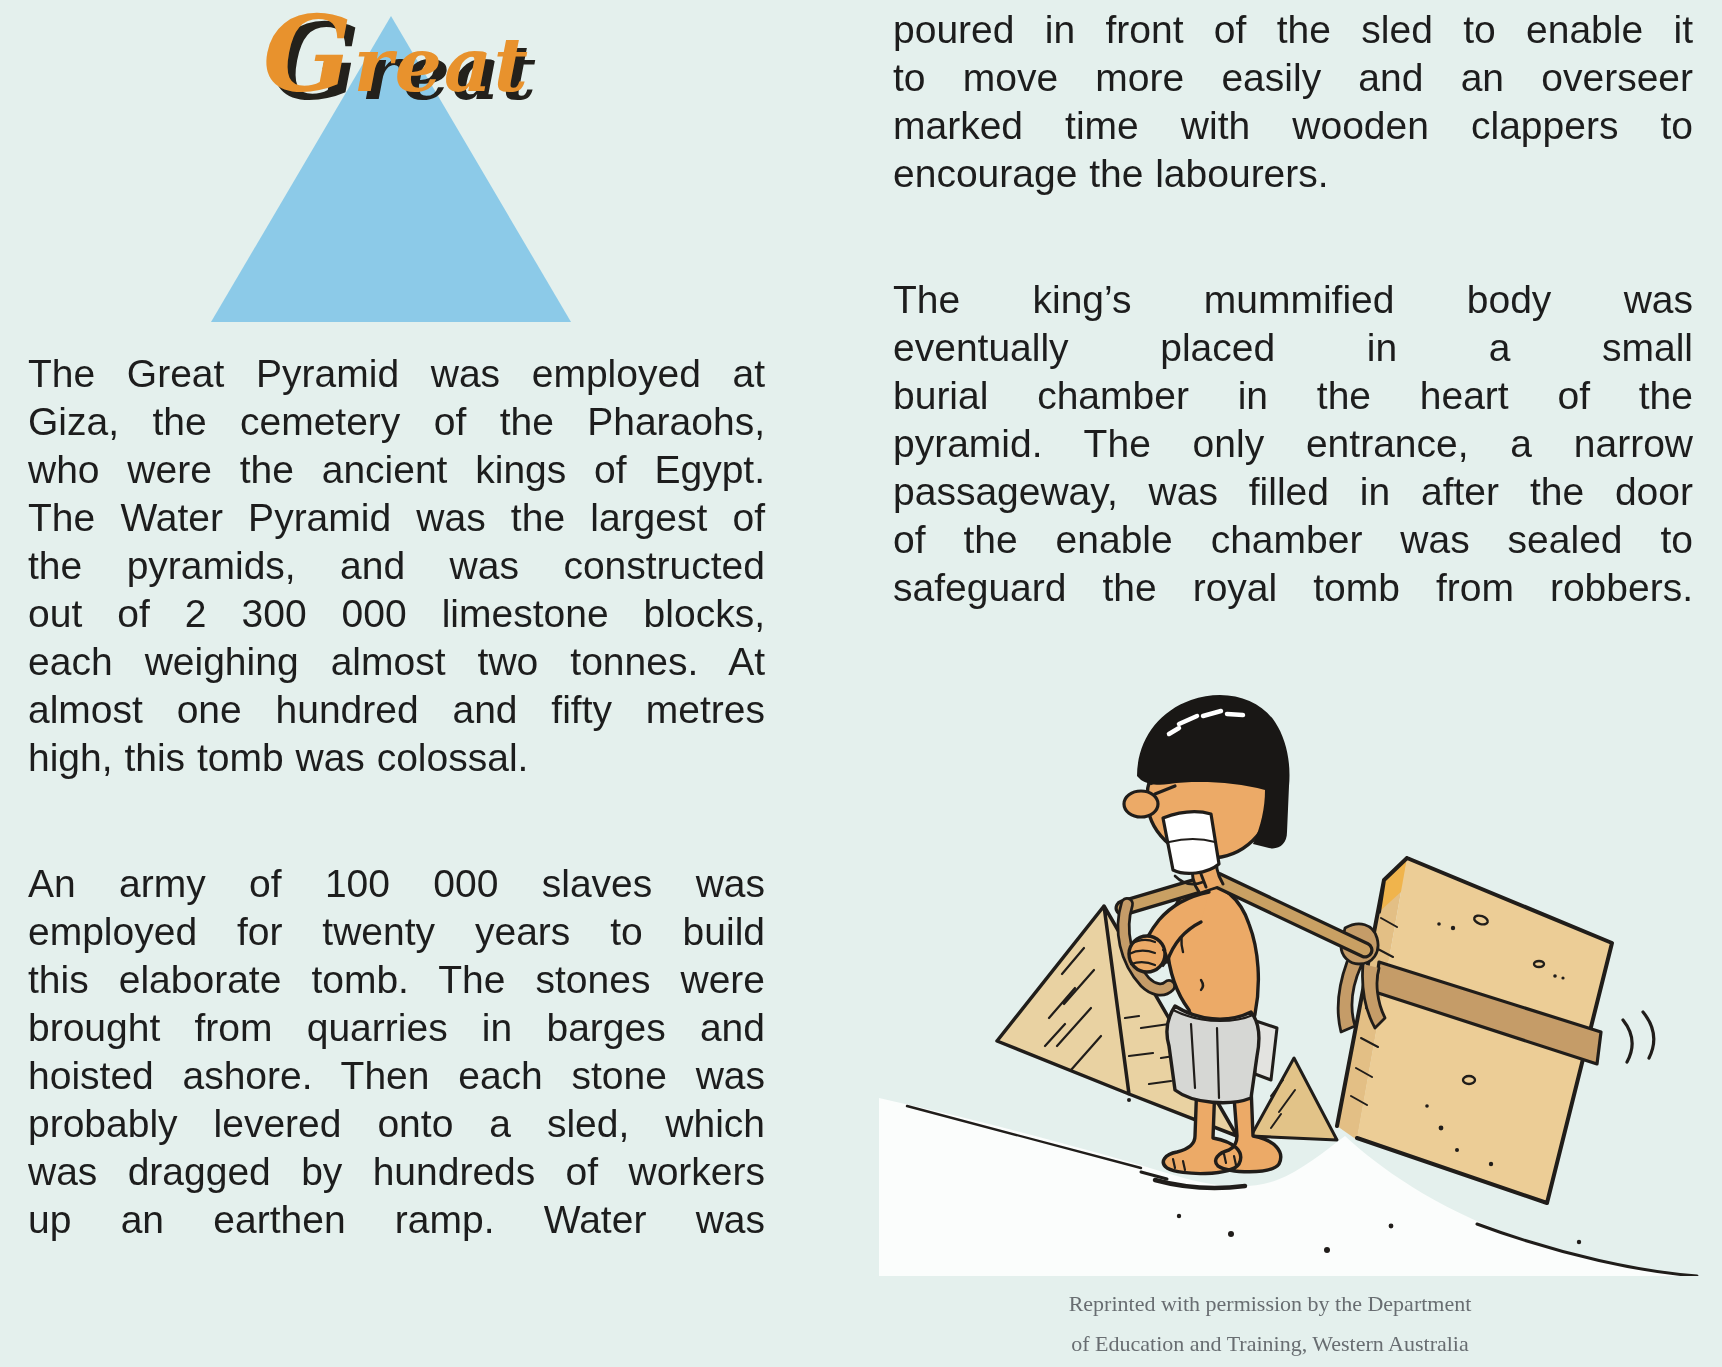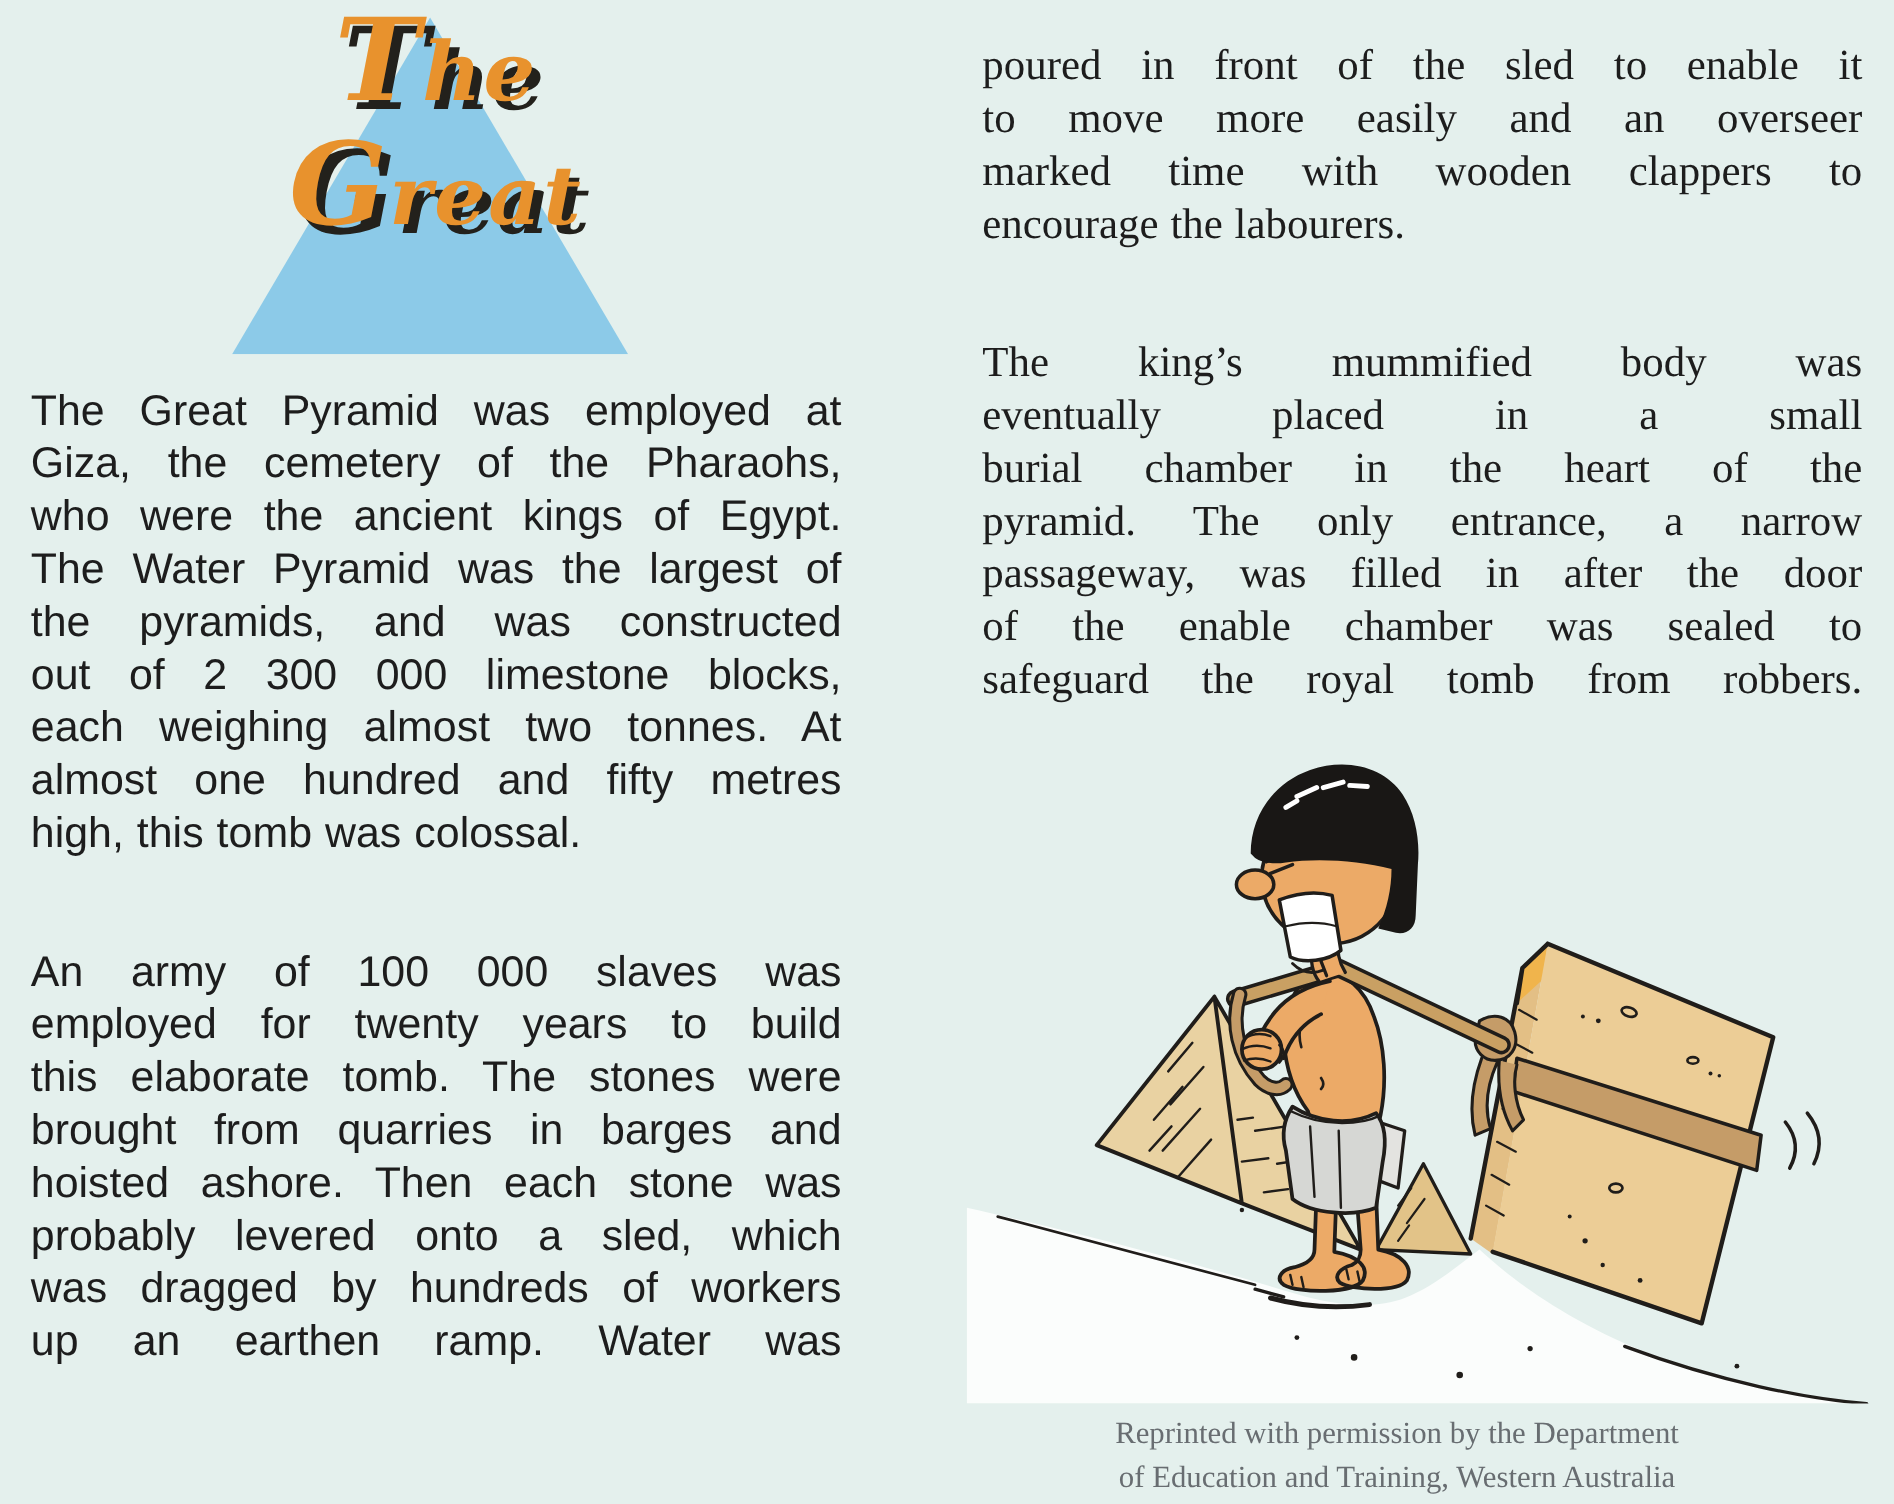--- a/index.html
+++ b/index.html
@@ -13,44 +13,43 @@
   .title-lines { position:relative; }
   .title-line {
     position:relative; font-family:"DejaVu Serif", serif; font-style:italic; font-weight:bold;
     font-size:74px; line-height:101px; letter-spacing:2px;
     text-shadow:8px 8px 0 var(--tsh,#23211c);
   }
   .title-line::first-letter { font-size:104px; }
   
   .col { position:absolute; font-size:39px; line-height:48px; color:var(--ink,#1d1d1d); word-spacing:1px; }
   .left-col  { left:28px;  top:350px; width:737px; }
-  .right-col { left:893px; top:36px;  width:800px;font-family:Liberation Serif, serif; }
+  .right-col { left:893px; top:6px;  width:800px; }
   .para { margin:0 0 78px 0; }
   .jline { text-align:justify; text-align-last:justify; white-space:normal; }
   .para.end .jline:last-child { text-align-last:left; }
   
   .illustration { position:absolute; left:878px; top:628px; width:822px; height:648px; }
   .cartoon { width:100%; height:100%; display:block; }
   .cartoon .ln { stroke:var(--outline,#201d1a); fill:none; stroke-linecap:round; stroke-linejoin:round; }
   
   .credit {
     position:absolute; left:920px; top:1284px; width:700px; text-align:center;
-    font-family:"Liberation Serif", serif; font-size:28px; line-height:40px; color:var(--credit,#686d71);
+    font-family:"Liberation Serif", serif; font-size:22px; line-height:40px; color:var(--credit,#686d71);
   }
 </style>
 </head>
 <body style="background: rgb(228, 240, 237); --ink: #1d1d1d; --tsh: #23211c; --credit: #686d71;">
 
 <div class="title-block">
   <svg class="tri-svg" viewBox="0 0 400 312" aria-hidden="true">
     <polygon points="196,6 16,312 376,312" fill="#8ccae8"></polygon>
   </svg>
   <div class="title-lines" style="color: rgb(232, 146, 45);">
 
-  <div class="title-line">The</div>
       <div class="title-line">Great</div>
     </div>
 </div>
 
 <div class="col left-col">
   <div class="para end">
 
   <div class="jline">The Great Pyramid was employed at</div>
       <div class="jline">Giza, the cemetery of the Pharaohs,</div>
       <div class="jline">who were the ancient kings of Egypt.</div>

